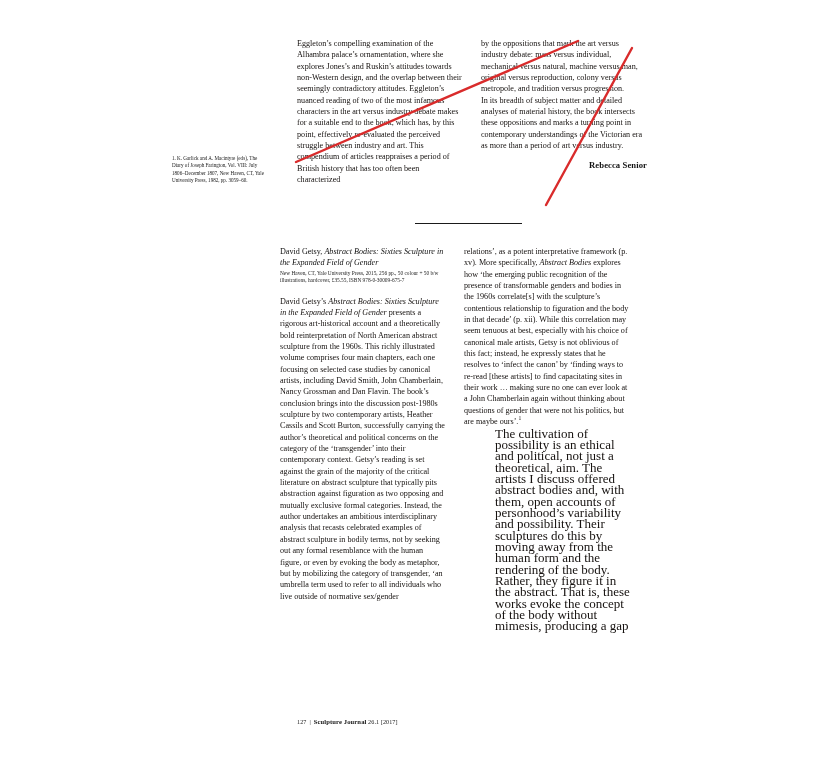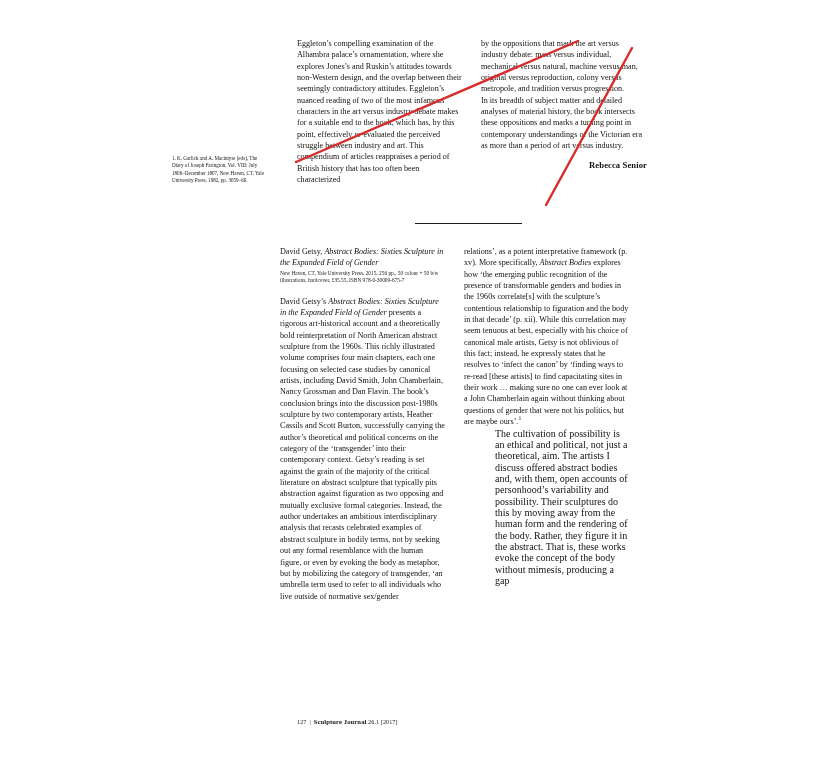--- a/index.html
+++ b/index.html
@@ -105,21 +105,21 @@
   }
   .review-body p {
     margin: 0;
   }
   .indent-p {
     text-indent: 12px;
   }
   .blockquote {
     margin: 0;
     padding-left: 31px;
-    font-size: 10px;
+    font-size: 13px;
     line-height: 11.35px;
   }
   i.ital { font-style: italic; }
   sup.note {
     font-size: 5.6px;
     vertical-align: super;
     line-height: 0;
   }
 
   

